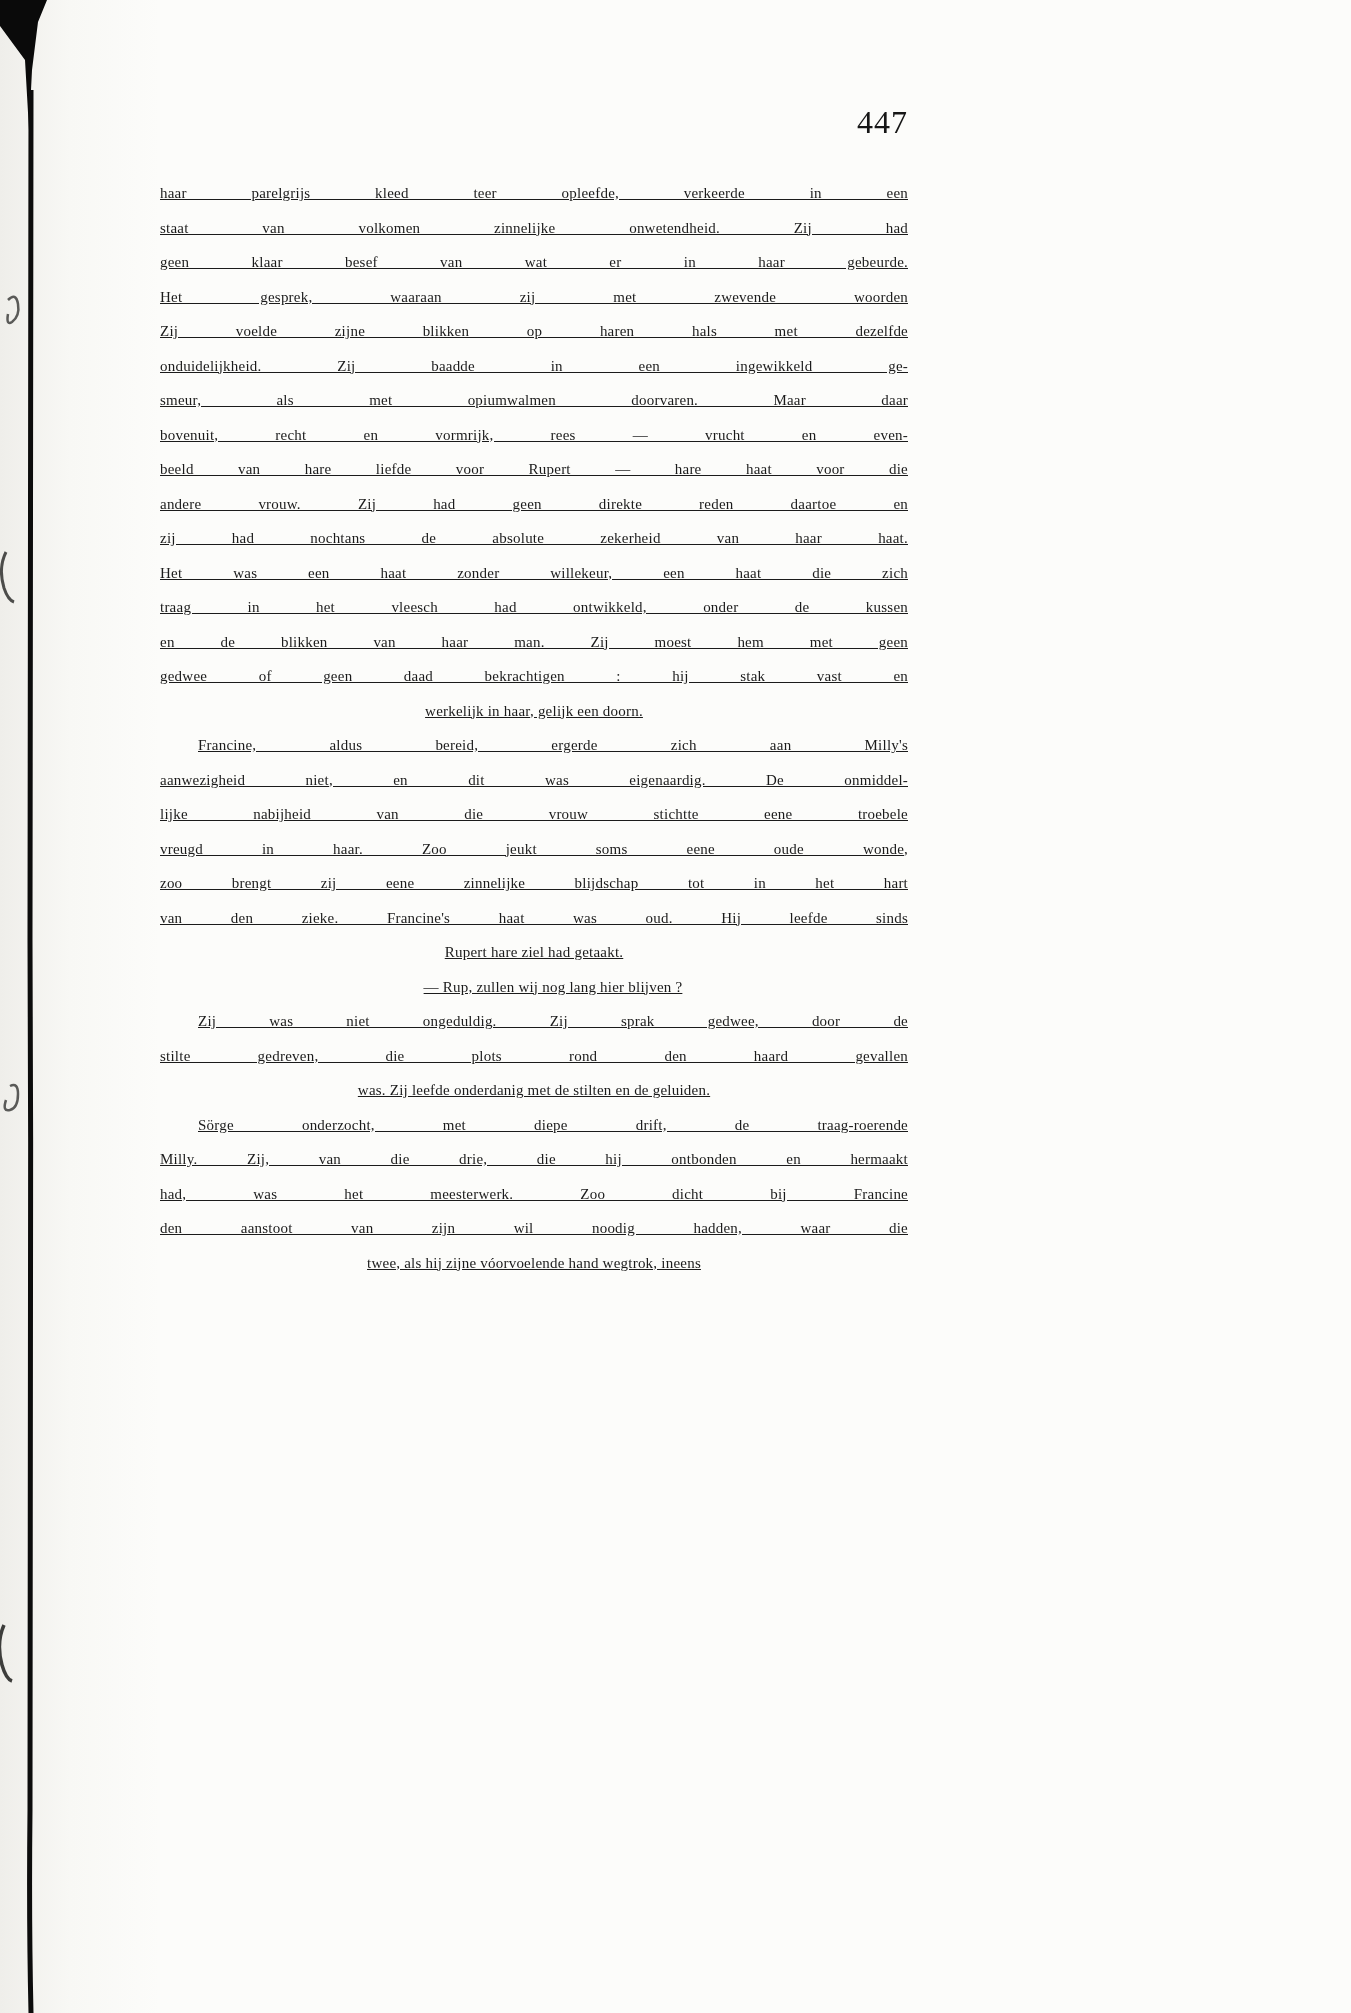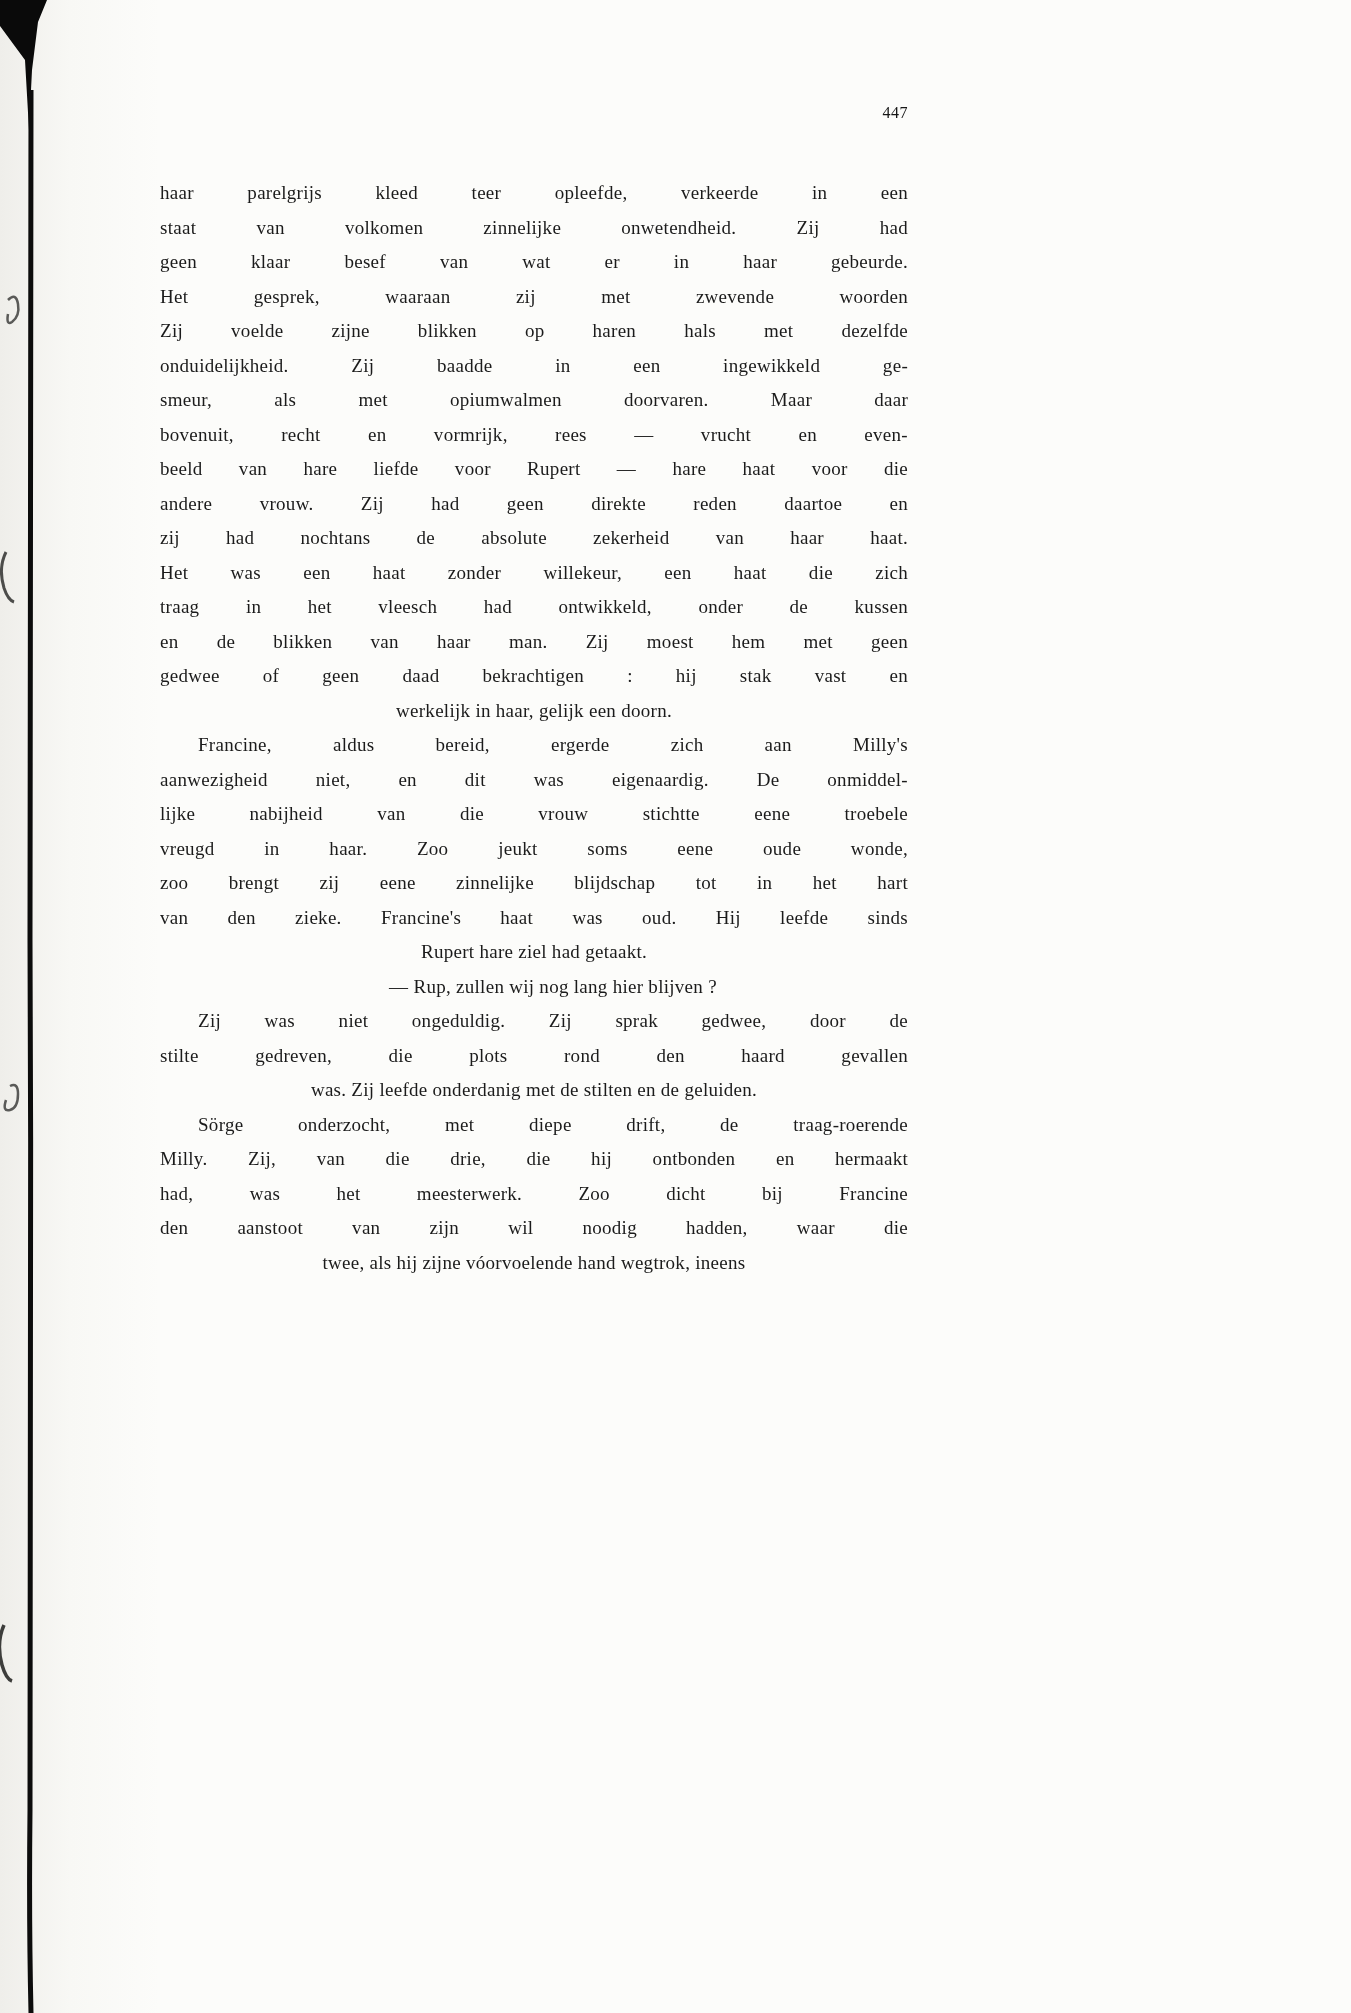--- a/index.html
+++ b/index.html
@@ -26,33 +26,34 @@
     top: 0;
     width: 70px;
     height: 2013px;
   }
   .page-number {
     position: absolute;
     left: 160px;
     top: 104px;
     width: 748px;
     text-align: right;
-    font-size: 16px;
+    font-size: 32px;
     letter-spacing: 0.03em;
     color: #161616;
   }
   .text-block {
     position: absolute;
     left: 160px;
     top: 176px;
     width: 748px;
-    font-size: 19px;
+    font-size: 15px;
     line-height: 34.5px;
     letter-spacing: 0.015em;
     color: #1b1b1b;
+    text-decoration: underline;
   }
   .line {
     white-space: normal;
     text-align: center;
   }
   .line.just {
     text-align: justify;
     text-align-last: justify;
   }
   .line.indent {

